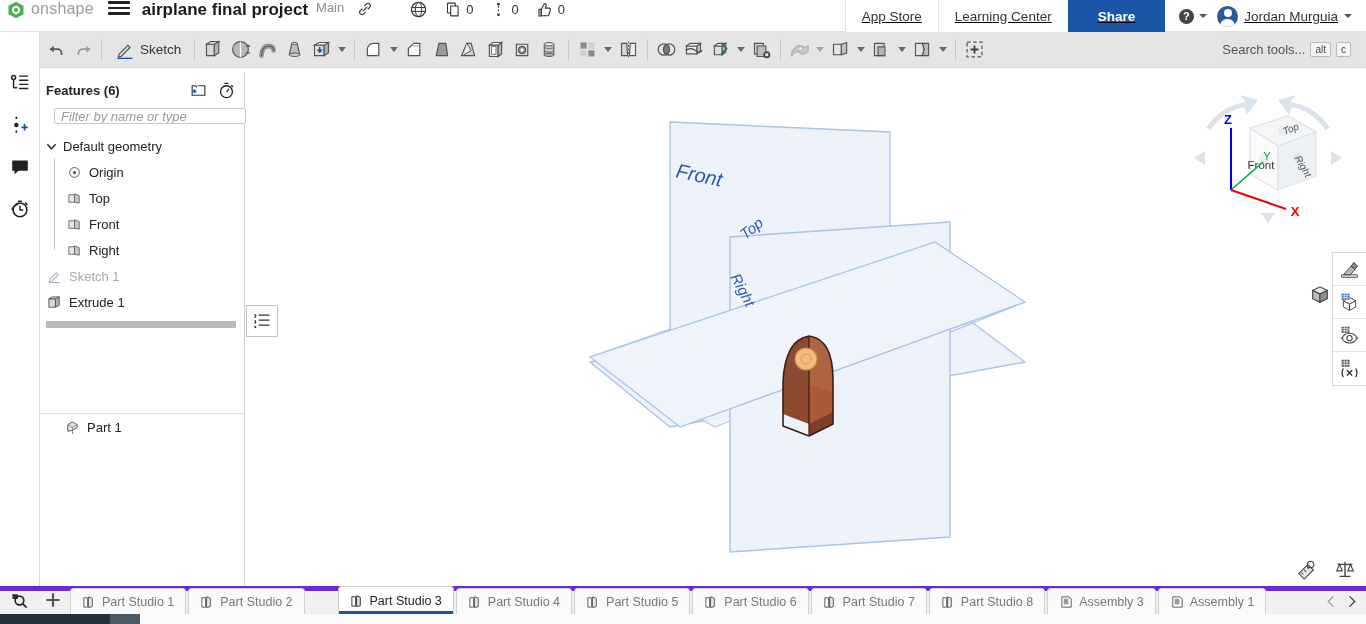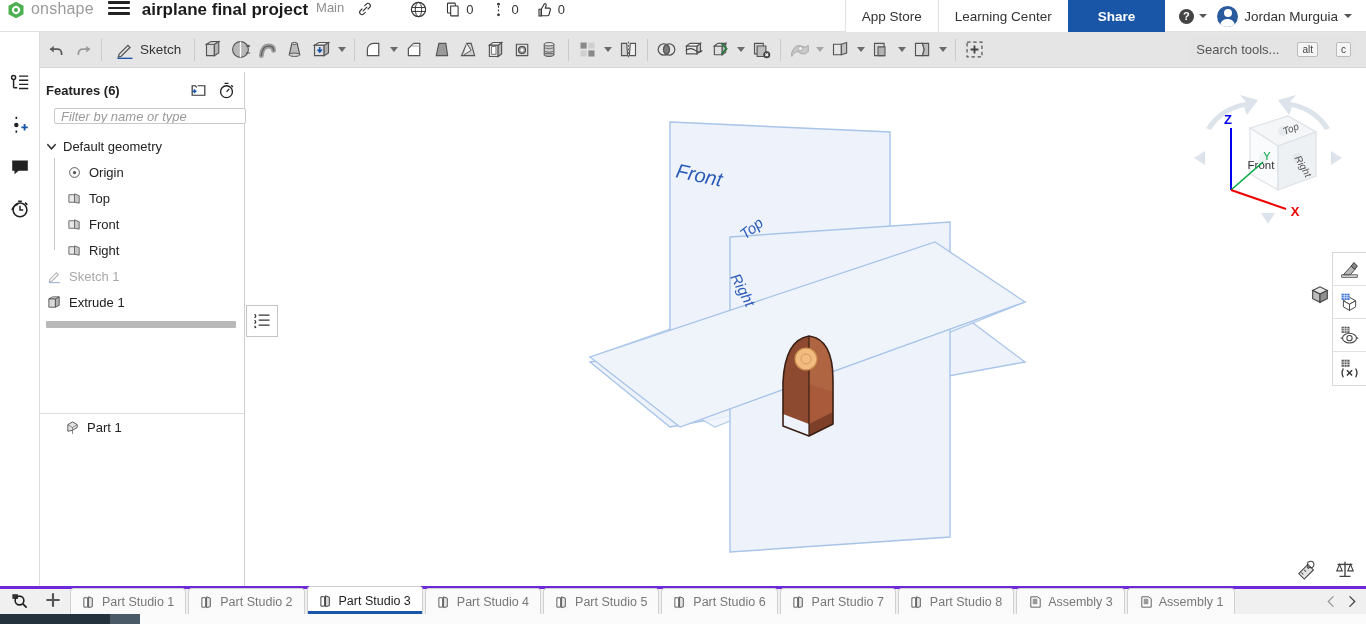--- a/index.html
+++ b/index.html
@@ -22,21 +22,21 @@
                display: flex; flex-direction: column; justify-content: space-between; padding: 1px 0;}
   .hamburger span { display: block; height: 2.6px; background: #222; border-radius: 1px; }
   .doc-title { font-size: 17px; font-weight: bold; color: #1a1a1a; white-space: nowrap; }
   .doc-branch { font-size: 13px; color: #8e8e8e; margin-left: 8px; }
   .link-icon { margin-left: 12px; width: 18px; height: 18px; cursor: pointer; }
 
   .hdr-stats { display: flex; align-items: center; margin-left: 28px; gap: 3px; }
   .hdr-stat { display: flex; align-items: center; gap: 4px; padding: 0 7px; cursor: pointer; }
   .hdr-stat .cnt { font-size: 13px; color: #333; }
 
-  .hdr-right { margin-left: auto; display: flex; align-items: center; height: 32px; }
+  .hdr-right { margin-left: auto; display: flex; align-items: center; height: 32px; text-decoration: underline; }
   .hdr-btn {
     height: 32px; padding: 0 16px; border: none; background: #fff;
     border-left: 1px solid #e3e3e3; font-size: 13.5px; color: #333;
     cursor: pointer; font-family: inherit; white-space: nowrap;
   }
   .share-btn {
     height: 32px; padding: 0 30px; background: #1a56a8; color: #fff;
     border: none; font-size: 13.5px; font-weight: bold; cursor: pointer;
     font-family: inherit;
   }
@@ -57,21 +57,21 @@
   }
   .tb-item { height:30px; min-width:26px; display:flex; align-items:center; justify-content:center;
              padding: 0 3px; cursor:pointer; border-radius:2px; }
   .tb-sep { width:1px; height:22px; background:#cacaca; margin:0 5px; flex:none; }
   .tb-sketch { display:flex; align-items:center; gap:5px; padding:0 8px; height:30px; cursor:pointer;}
   .tb-sketch span { font-size:13.5px; color:#333; }
   .tb-caret { width:0;height:0;border-left:4px solid transparent;border-right:4px solid transparent;
               border-top:5px solid #6a6a6a; margin:0 3px; cursor:pointer;}
   .search-tools {
     position:absolute; right:8px; top:4px; height:27px; background:#e4e4e4;
-    border-radius:3px; display:flex; align-items:center; padding:0 7px; gap:18px; cursor:text;
+    border-radius:3px; display:flex; align-items:center; padding:0 7px; gap:5px; cursor:text;
   }
   .search-tools .st-label { font-size:13px; color:#555; }
   .kbd { font-size:10px; color:#444; background:#f5f5f5; border:1px solid #bbb;
          border-radius:2px; padding:1px 4px; line-height:1.1; }
 
   
   .left-rail {
     position:absolute; left:0; top:32px; width:40px; bottom:38px;
     background:#fff; border-right:1px solid #dcdcdc; padding-top:38px;
     display:flex; flex-direction:column; align-items:center; gap:16px;
@@ -141,31 +141,31 @@
 
   .vp-bottom-icons{
     position:absolute; right:10px; bottom:6px; display:flex; gap:16px; align-items:center;
   }
   .vp-bottom-icons .vbi{ cursor:pointer; width:22px;height:22px; display:flex;align-items:center;justify-content:center;}
 
   
   .tabbar {
     position:absolute; left:0; right:0; bottom:10px; height:28px;
     background:#f0f0f0; display:flex; align-items:flex-end; padding-left:2px;
-    border-top:3px solid #6d28d9;
+    border-top:5px solid #6d28d9;
   }
   .tab-tool{ width:34px;height:28px;display:flex;align-items:center;justify-content:center;cursor:pointer;flex:none;}
   .tab {
     height:26px; display:flex; align-items:center; gap:5px; padding:0 11px;
     background:#fafafa; border:1px solid #d0d0d0; border-bottom:none;
     border-radius:4px 4px 0 0; margin-right:2px; cursor:pointer;
     font-size:12.5px; color:#777; white-space:nowrap; flex:none;
   }
   .tab.active{ background:#fff; color:#222; height:28px; border-color:#cfcfcf;
-               box-shadow: inset 0 -3px 0 #1a56a8; }
+               box-shadow: inset 0 -3px 0 #1a56a8; margin-left: 31px; }
   .tab-nav{ margin-left:auto; display:flex; align-items:center; gap:2px; padding:0 6px 2px 6px; }
   .tab-nav div{ width:18px;height:22px;display:flex;align-items:center;justify-content:center;cursor:pointer;}
 
   .statusbar{
     position:absolute; left:0; right:0; bottom:0; height:10px; background:#23323c;
   }
   .statusbar .sb-light{ position:absolute; left:110px; top:0; bottom:0; width:30px; background:#4a5a66;}
   .statusbar .sb-white{ position:absolute; left:140px; top:0; bottom:0; right:0; background:#fbfbfb;}
 </style>
 </head>

